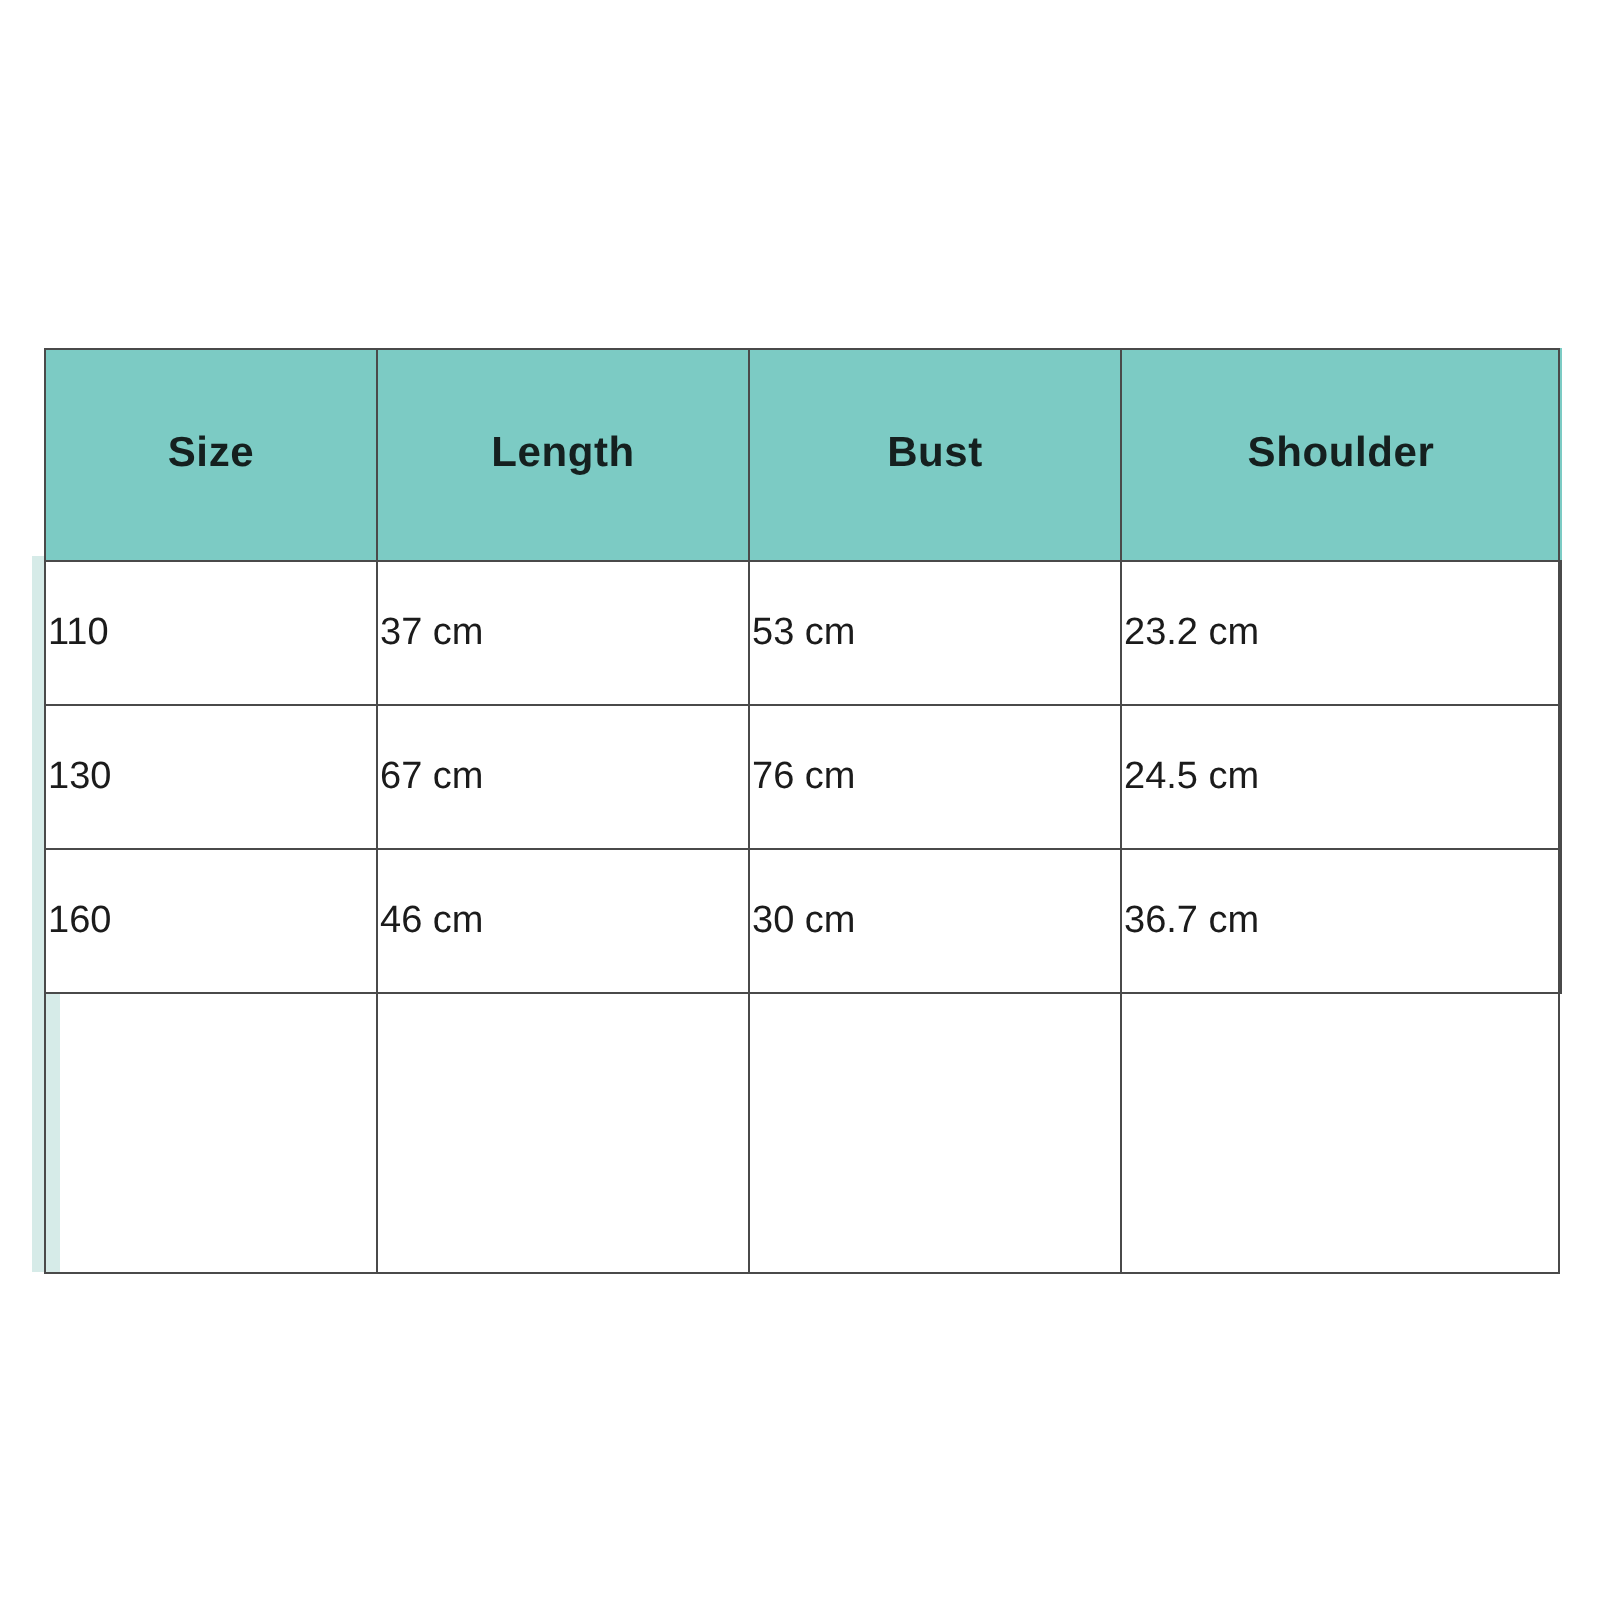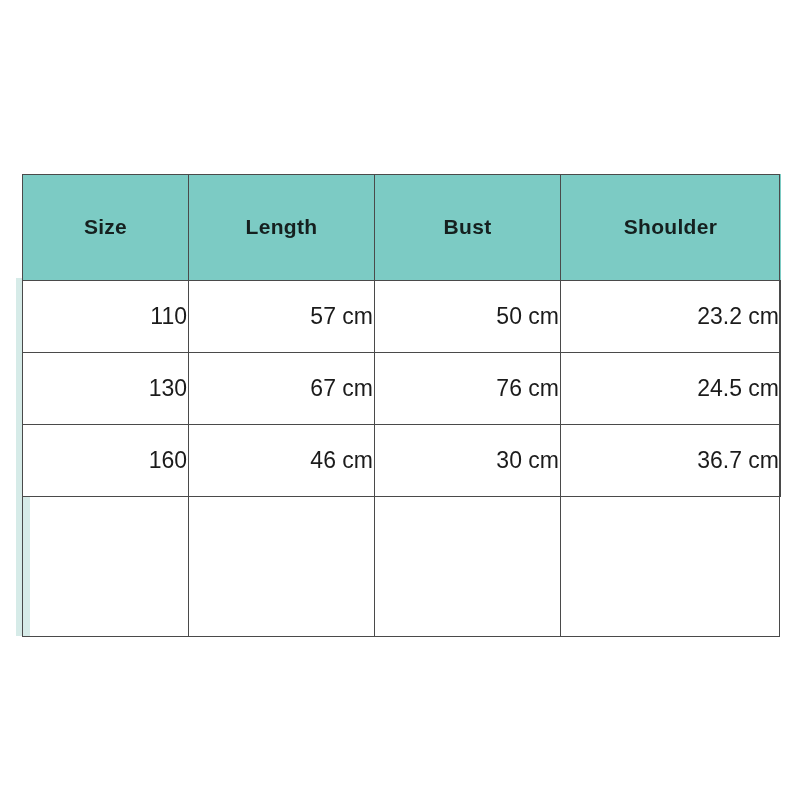--- a/index.html
+++ b/index.html
@@ -47,23 +47,23 @@
     font-size: 21px;
     font-weight: bold;
     height: 104px;
     text-align: center;
     vertical-align: middle;
     border: none;
     letter-spacing: 0.3px;
   }
   .size-table tbody td {
     height: 69px;
-    text-align: right;
+    text-align: left;
     vertical-align: middle;
-    font-size: 23px;
+    font-size: 19px;
     color: #1b1b1b;
     background: #ffffff;
     border-top: 1px solid #4a4a4a;
     border-bottom: 1px solid #4a4a4a;
     border-left: 1px solid #4a4a4a;
     border-right: 1px solid #4a4a4a;
   }
   
   .vline {
     position: absolute;
@@ -112,22 +112,22 @@
       <tr>
         <th>Size</th>
         <th>Length</th>
         <th>Bust</th>
         <th>Shoulder</th>
       </tr>
     </thead>
     <tbody>
       <tr>
         <td>110</td>
-        <td>57 cm</td>
-        <td>50 cm</td>
+        <td>37 cm</td>
+        <td>53 cm</td>
         <td>23.2 cm</td>
       </tr>
       <tr>
         <td>130</td>
         <td>67 cm</td>
         <td>76 cm</td>
         <td>24.5 cm</td>
       </tr>
       <tr>
         <td>160</td>

